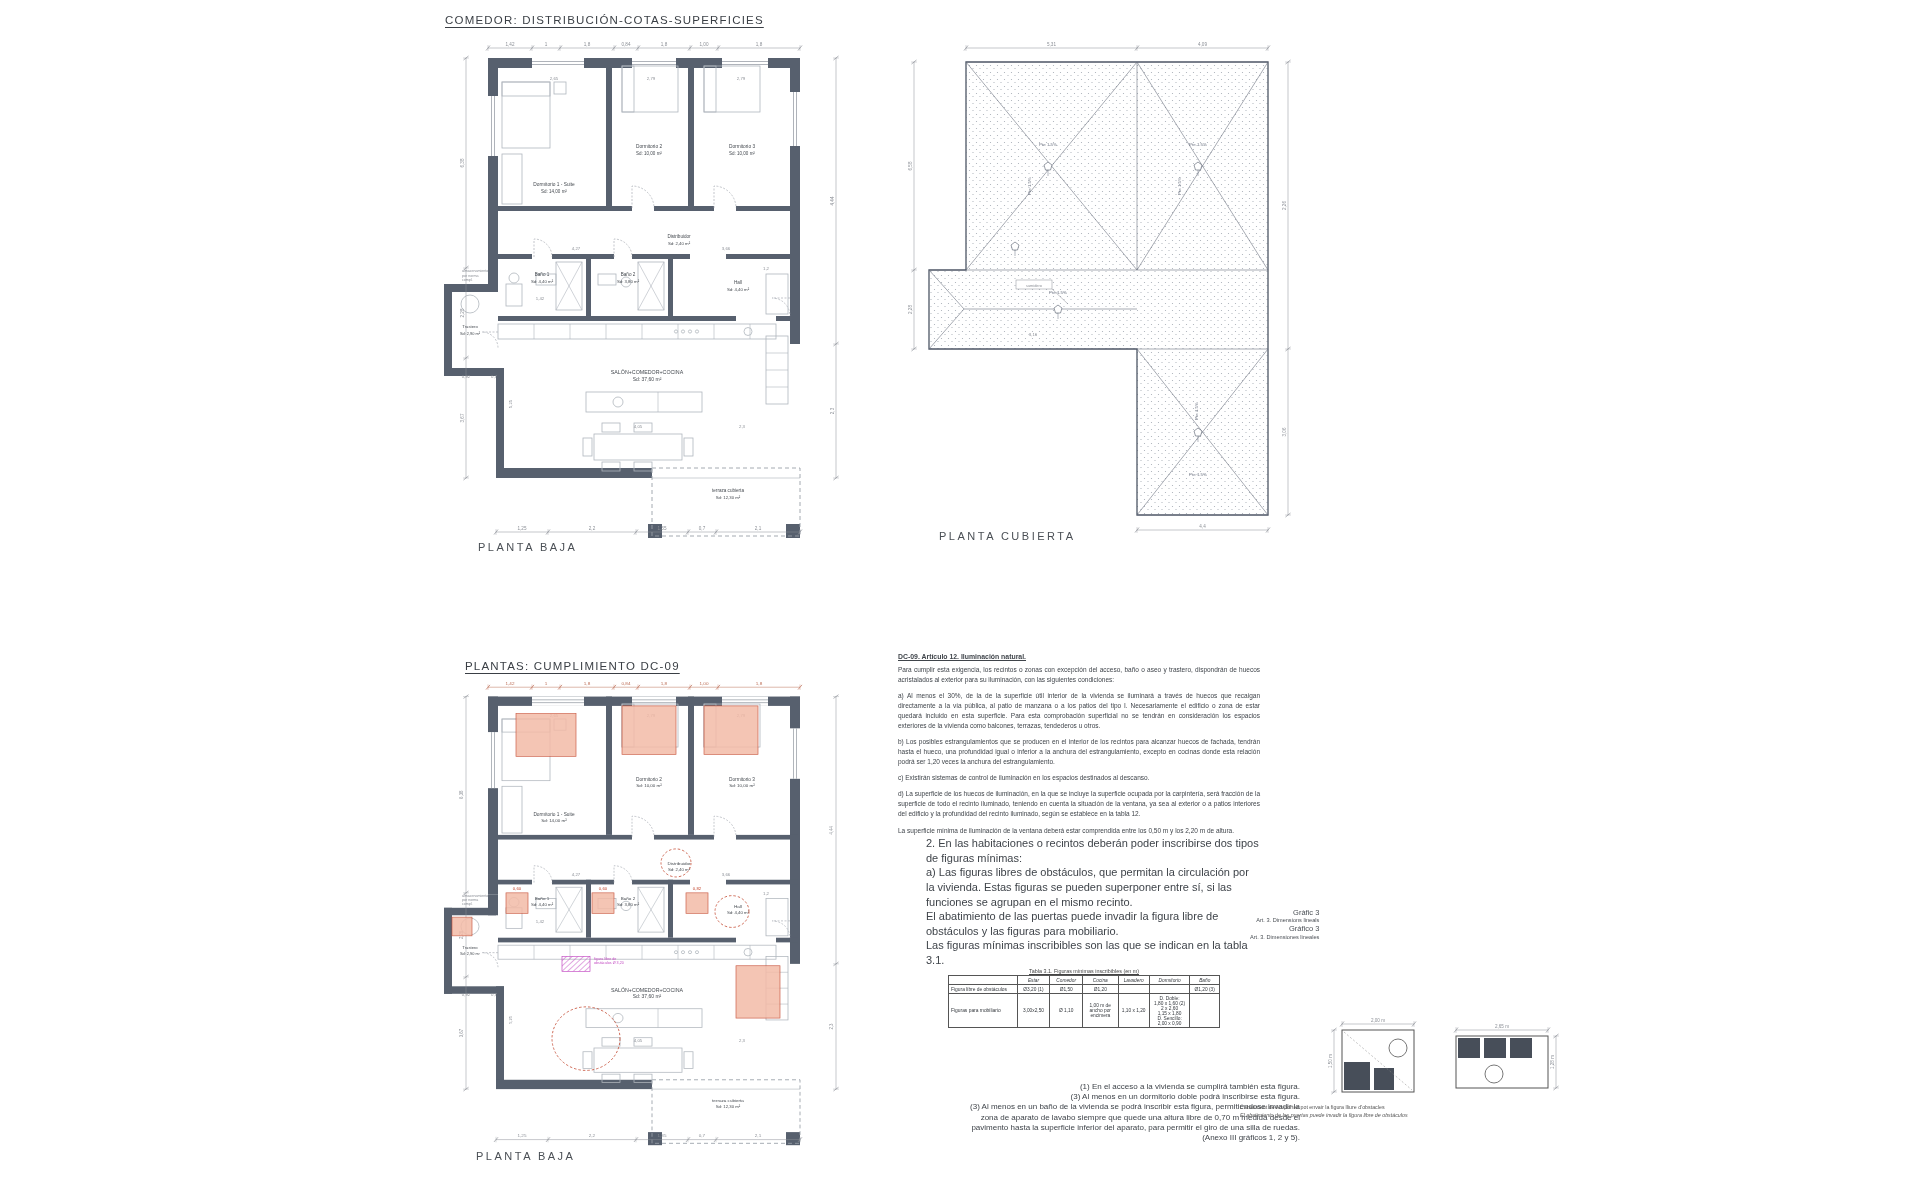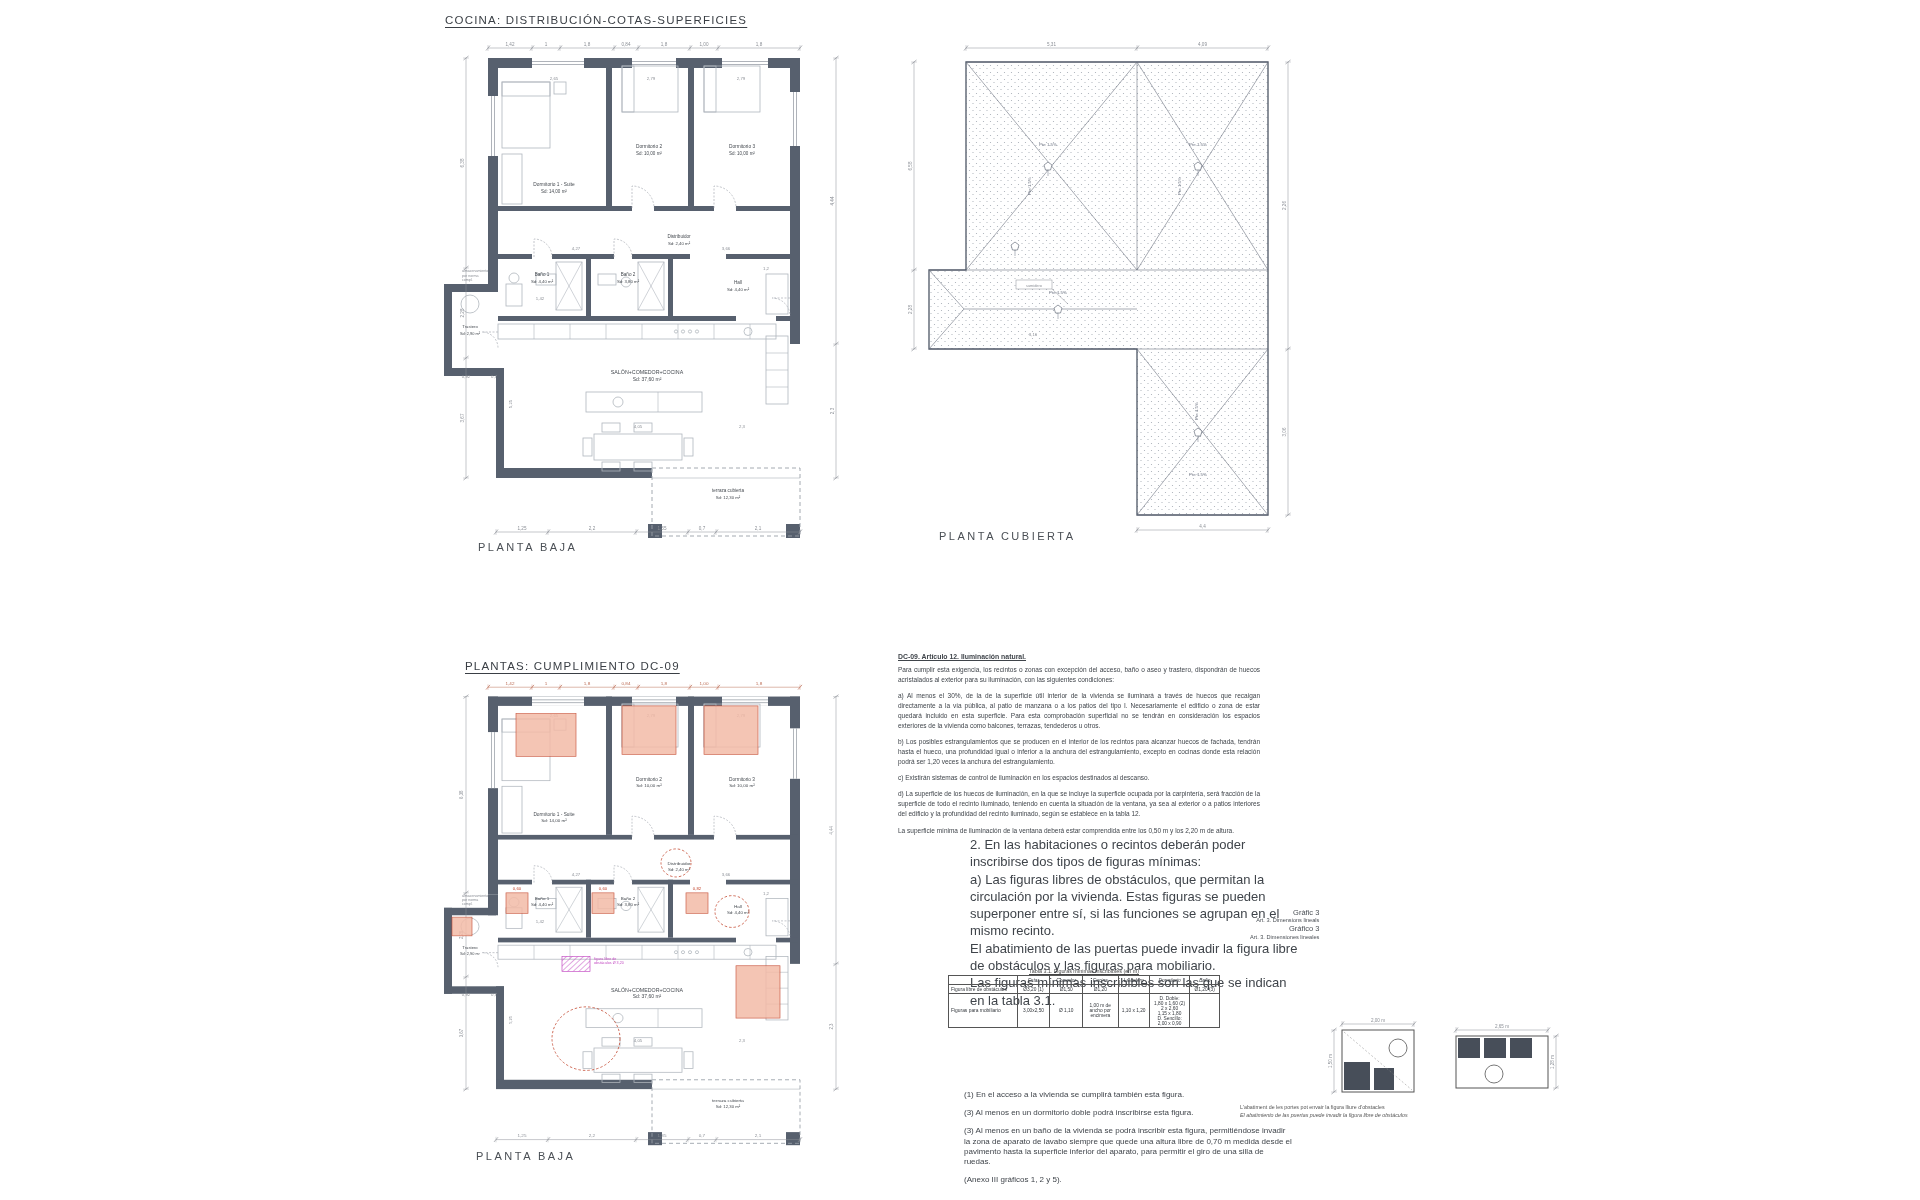--- a/index.html
+++ b/index.html
@@ -5,43 +5,43 @@
   html,body{margin:0;padding:0;background:#ffffff;}
   body{width:1920px;height:1200px;position:relative;overflow:hidden;
        font-family:"Liberation Sans",sans-serif;color:#3c4046;}
   .abs{position:absolute;}
   .sec-title{font-size:11.5px;letter-spacing:1.2px;color:#3a3f45;
              text-decoration:underline;text-underline-offset:3px;white-space:nowrap;}
   .plan-caption{font-size:11px;letter-spacing:2.5px;color:#4a4f55;white-space:nowrap;}
   .regblock{width:362px;font-size:6.5px;line-height:1.55;color:#3f444a;text-align:justify;}
   .regblock .hd{font-size:6.9px;text-decoration:underline;margin:0 0 2px 0;font-weight:bold;}
   .regblock p{margin:0 0 6px 0;}
-  .figblock{width:334px;font-size:13px;line-height:1.33;color:#3f444a;margin-left:44px;}
+  .figblock{width:334px;font-size:11px;line-height:1.33;color:#3f444a;}
   .figblock p{margin:0;}
   .graficblock{font-size:7.5px;color:#4a4f55;line-height:1.25;text-align:right;}
   .graficblock .sub{font-size:5.6px;}
   .graficblock .it{}
   .tablewrap{width:272px;}
   .tabletitle{font-size:5.4px;text-align:center;margin-bottom:1px;color:#444;text-decoration:underline;}
   table.t31{border-collapse:collapse;width:100%;}
   table.t31 th,table.t31 td{border:0.6px solid #555;font-size:4.8px;padding:1.5px 2px;
       color:#34383d;vertical-align:middle;text-align:center;}
   table.t31 th{font-style:italic;font-weight:normal;}
   table.t31 td.rowlabel{text-align:left;font-size:4.9px;}
   table.t31 td.multi{white-space:pre-line;}
   .notesblock{width:344px;font-size:8px;line-height:1.28;color:#3f444a;}
-  .notesblock p{margin:8px;}
+  .notesblock p{margin:0;text-align:right;}
   .minicaption{width:232px;font-size:5.3px;line-height:1.45;color:#555;}
   .minicaption .it{font-style:italic;}
   svg{overflow:visible;}
 </style>
 </head>
 <body>
 
-<div class="abs sec-title" style="left:445px;top:14px;">COCINA: DISTRIBUCIÓN-COTAS-SUPERFICIES</div>
+<div class="abs sec-title" style="left:445px;top:14px;">COMEDOR: DISTRIBUCIÓN-COTAS-SUPERFICIES</div>
 
 <svg id="svg-plan-baja" class="abs" style="left:436px;top:36px;" width="440" height="505" viewBox="0 0 440 505">
     <g>
       <rect x="52" y="22" width="312" height="10" fill="#57606e"></rect>
       <rect x="52" y="22" width="10" height="212" fill="#57606e"></rect>
       <rect x="354" y="22" width="10" height="286" fill="#57606e"></rect>
       <rect x="52" y="234" width="10" height="22" fill="#57606e"></rect>
       <rect x="8" y="248" width="8" height="92" fill="#57606e"></rect>
       <rect x="8" y="248" width="52" height="8" fill="#57606e"></rect>
       <rect x="8" y="332" width="60" height="8" fill="#57606e"></rect>

